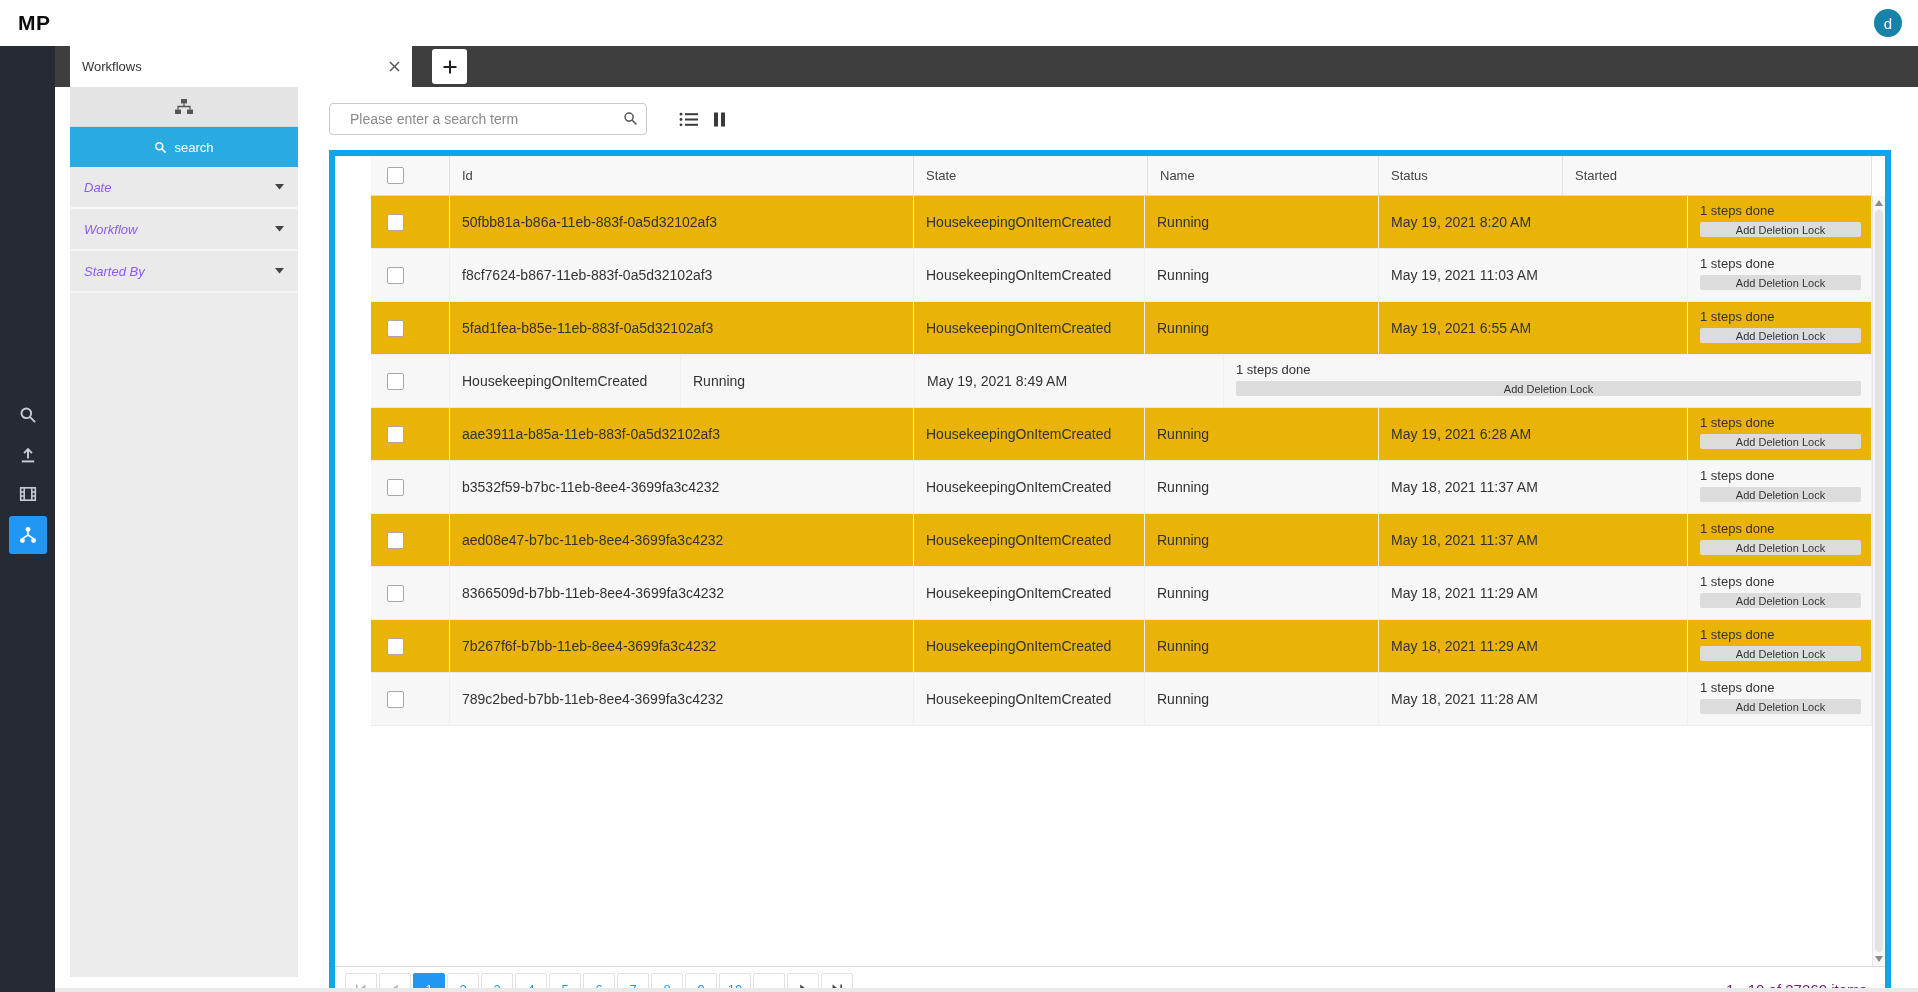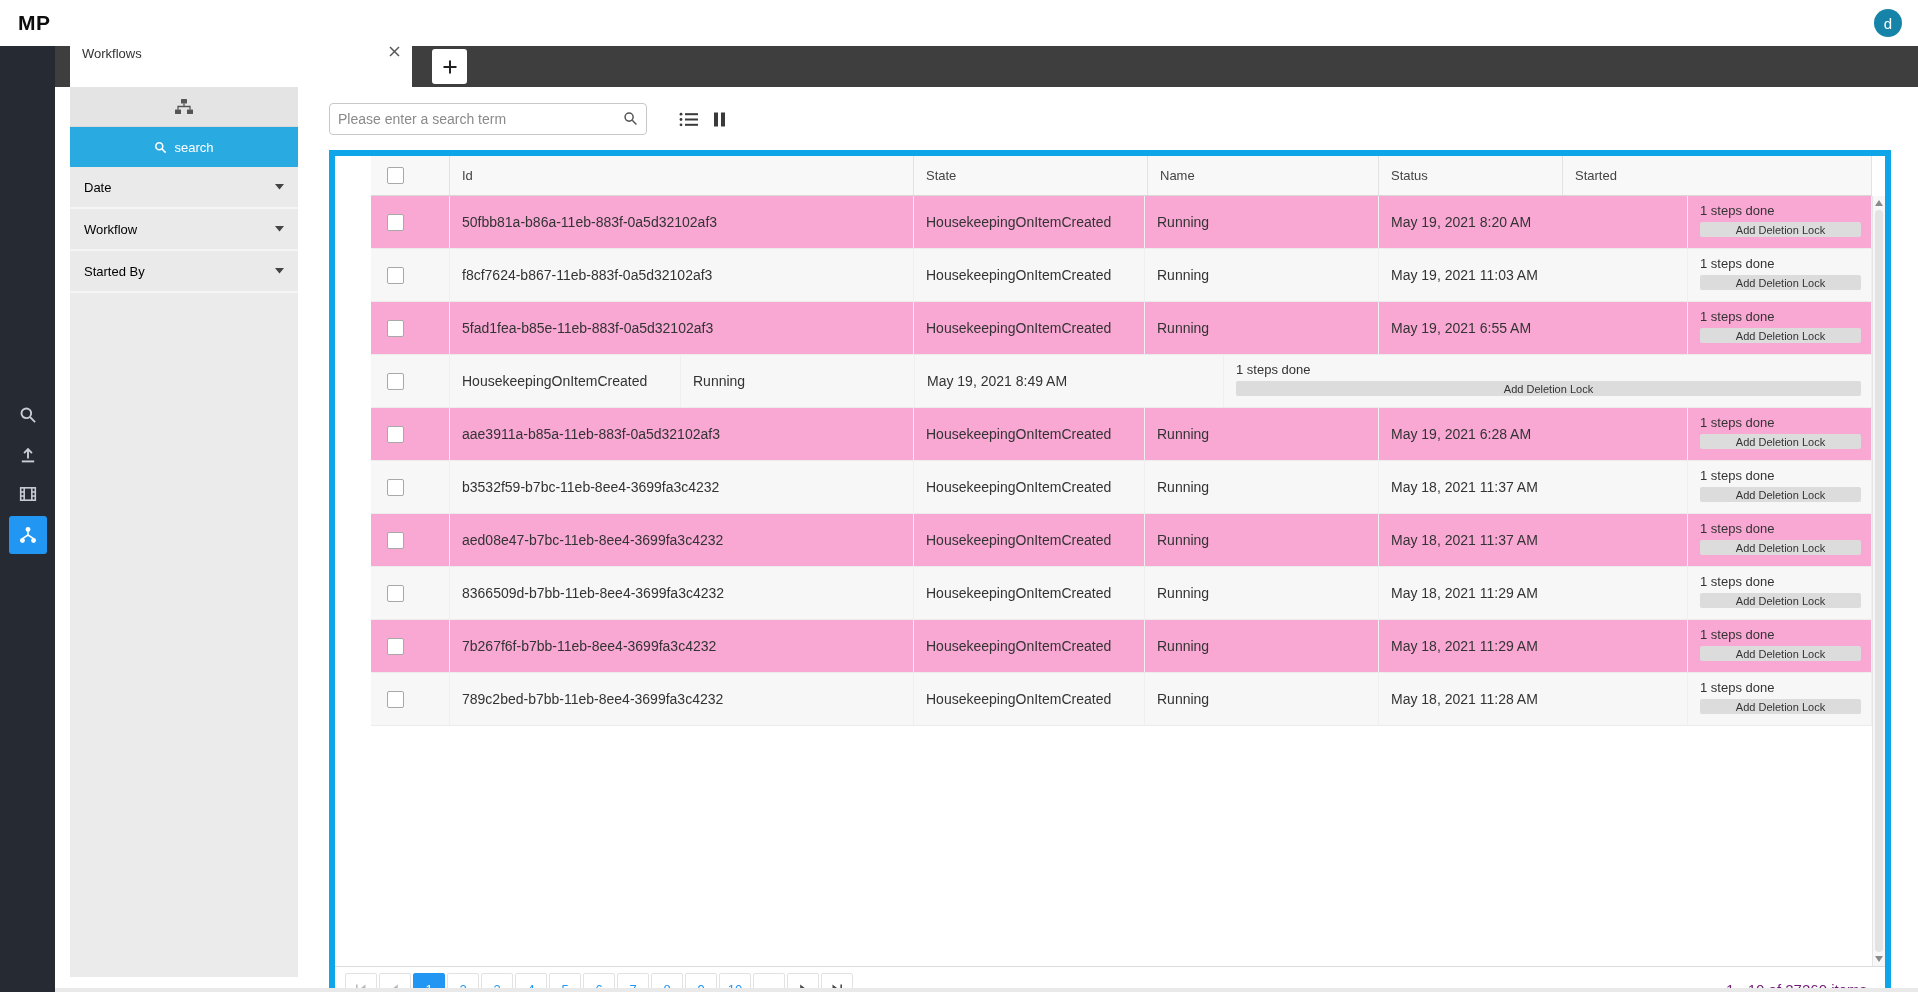--- a/index.html
+++ b/index.html
@@ -14,58 +14,58 @@
 
   
   .rail { position:absolute; left:0; top:46px; width:55px; height:946px; background:#262a33; z-index:5; }
   .rail-btn { position:absolute; left:0; width:55px; height:40px; display:flex; align-items:center; justify-content:center;
               color:#c9cdd4; cursor:pointer; }
   .rail-btn .sq { width:38px; height:38px; display:flex; align-items:center; justify-content:center; border-radius:3px; }
   .rail-btn.active .sq { background:#2196f3; color:#fff; }
 
   
   .tabbar { position:absolute; left:55px; top:46px; width:1863px; height:41px; background:#3e3e3e; }
-  .tab { position:absolute; left:15px; top:0; width:342px; height:41px; background:#fff; display:flex; 
+  .tab { position:absolute; left:15px; top:0; width:342px; height:41px; background:#fff; display:flex; align-items:center;
          padding:0 12px; cursor:pointer; }
   .tab-label { flex:1; font-size:13px; color:#333; }
   .tab-close { color:#555; cursor:pointer; }
   .newtab { position:absolute; left:377px; top:3px; width:35px; height:35px; background:#fff; border-radius:3px;
             display:flex; align-items:center; justify-content:center; color:#222; cursor:pointer; }
 
   
   .main { position:absolute; left:55px; top:87px; width:1863px; height:905px; background:#fff; }
   .bottom-strip { position:absolute; left:0; right:0; bottom:0; height:4px; background:#e9e9e9; }
 
   
   .filter-panel { position:absolute; left:15px; top:0; width:228px; height:890px; background:#ebebeb; }
   .fp-head { height:40px; background:#e4e4e4; border-bottom:1px solid #d8d8d8; display:flex; align-items:center;
              justify-content:center; color:#555; cursor:pointer; }
   .fp-search { height:40px; background:#29abe2; color:#fff; display:flex; align-items:center; justify-content:center;
                gap:7px; font-size:13px; cursor:pointer; }
   .fp-row { height:42px; border-bottom:2px solid #f5f5f5; display:flex; align-items:center; padding:0 14px;
-            font-size:13px; color:#000000; cursor:pointer; background:#eaeaea; }
+            font-size:13px; color:#8b5cf6; cursor:pointer; background:#eaeaea;font-style:italic; }
   .fp-row .lbl { flex:1; }
   .fp-row .caret { color:#444; }
 
   
   .toolbar { position:absolute; left:274px; top:16px; height:32px; display:flex; align-items:center; }
   .search-wrap { position:relative; width:318px; height:32px; margin-right:32px; }
-  .search-wrap input { width:100%; height:32px; border:1px solid #c8c8c8; border-radius:4px; padding:0 34px 0 8px;
+  .search-wrap input { width:100%; height:32px; border:1px solid #c8c8c8; border-radius:4px; padding:0 34px 0 20px;
                        font-size:14px; color:#1d4ed8; font-family:"Liberation Sans", sans-serif; outline:none; }
   .search-wrap input::placeholder { color:#8a8a8a; }
   .si { position:absolute; right:9px; top:8px; color:#555; cursor:pointer; }
   .tb-ic { margin-right:14px; color:#3a3a3a; cursor:pointer; display:flex; align-items:center; }
 
   
   .grid { position:absolute; left:274px; top:63px; width:1562px; height:867px; border:6px solid #0ea5e9; background:#fff;padding-left:36px; }
   .ghead { display:flex; width:calc(100% - 13px); height:40px; background:#f8f8f8; border-bottom:1px solid #d8d8d8; }
   .hcell { display:flex; align-items:center; padding-left:12px; font-size:13px; color:#444;
            border-right:1px solid #e2e2e2; cursor:pointer; }
   .gbody { width:calc(100% - 13px); }
-  .grow { display:flex; height:53px; border-bottom:1px solid #ececec; background:#f9a8d4; cursor:pointer; }
+  .grow { display:flex; height:53px; border-bottom:1px solid #ececec; background:#eab308; cursor:pointer; }
   .grow.alt { background:#f7f7f7; }
   .cell { display:flex; align-items:center; padding-left:12px; font-size:14px; color:#333;
           border-right:1px solid #efefef; overflow:hidden; white-space:nowrap; }
   .c-check { width:79px; padding-left:16px; }
   .c-id { width:464px; }
   .c-name { width:231px; }
   .c-state { width:234px; }
   .c-started { width:309px; }
   .c-status { flex:1; }
   .cell.c-status { display:block; padding-top:6px; }

